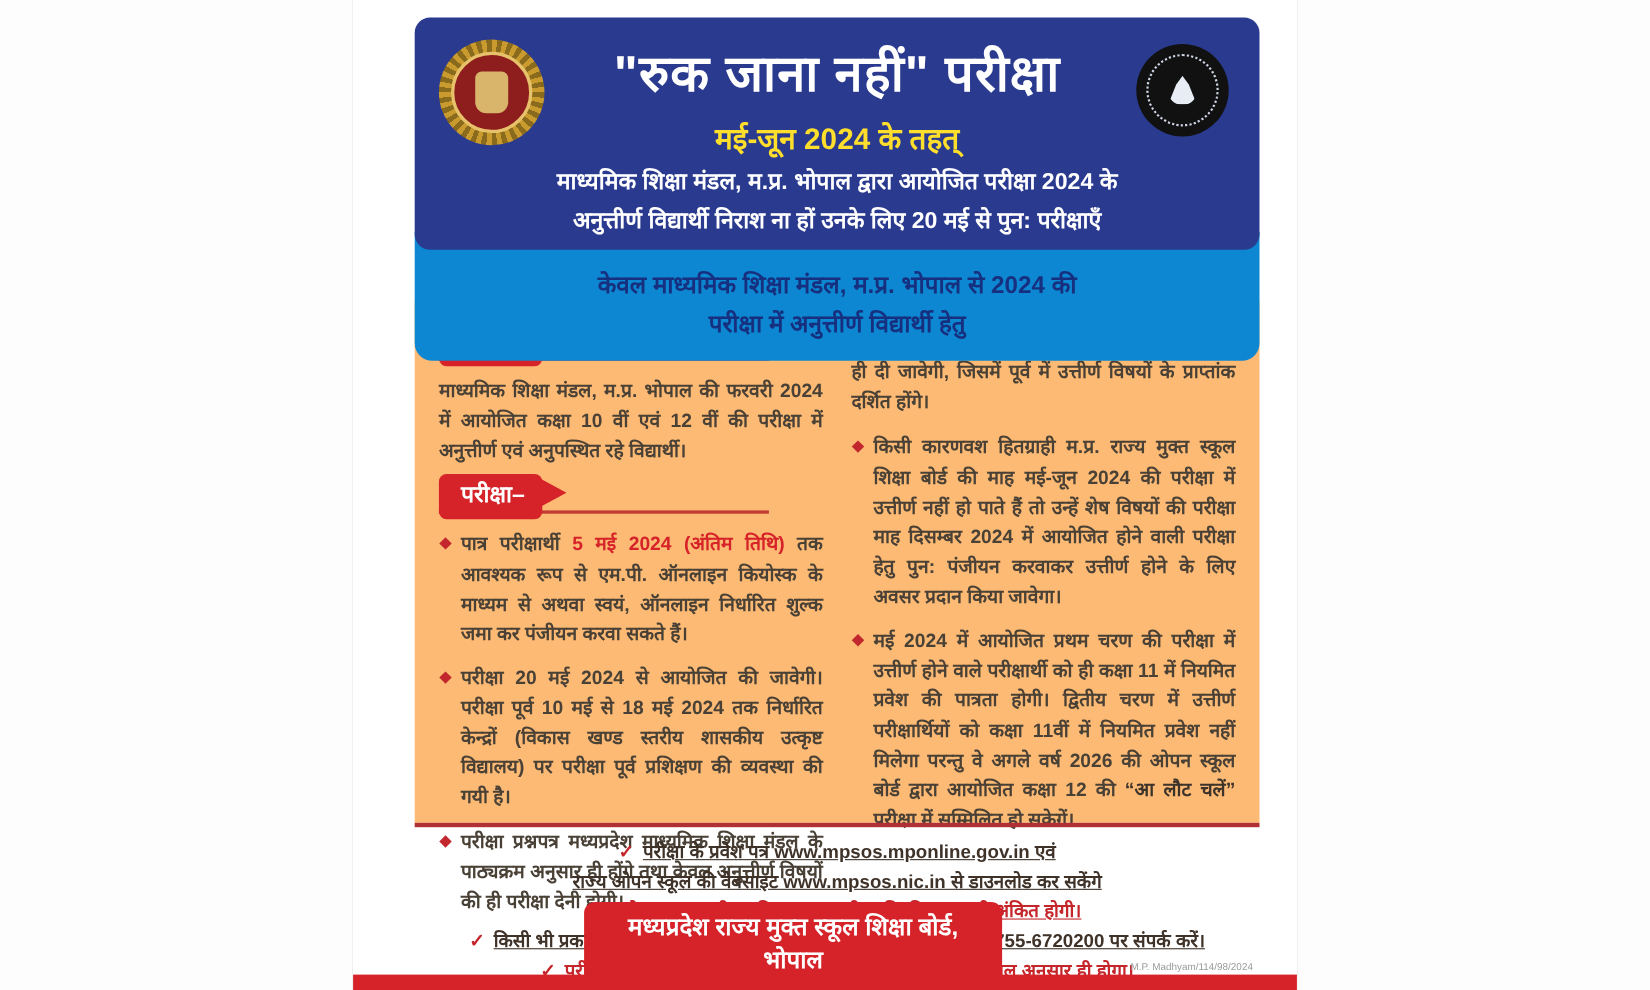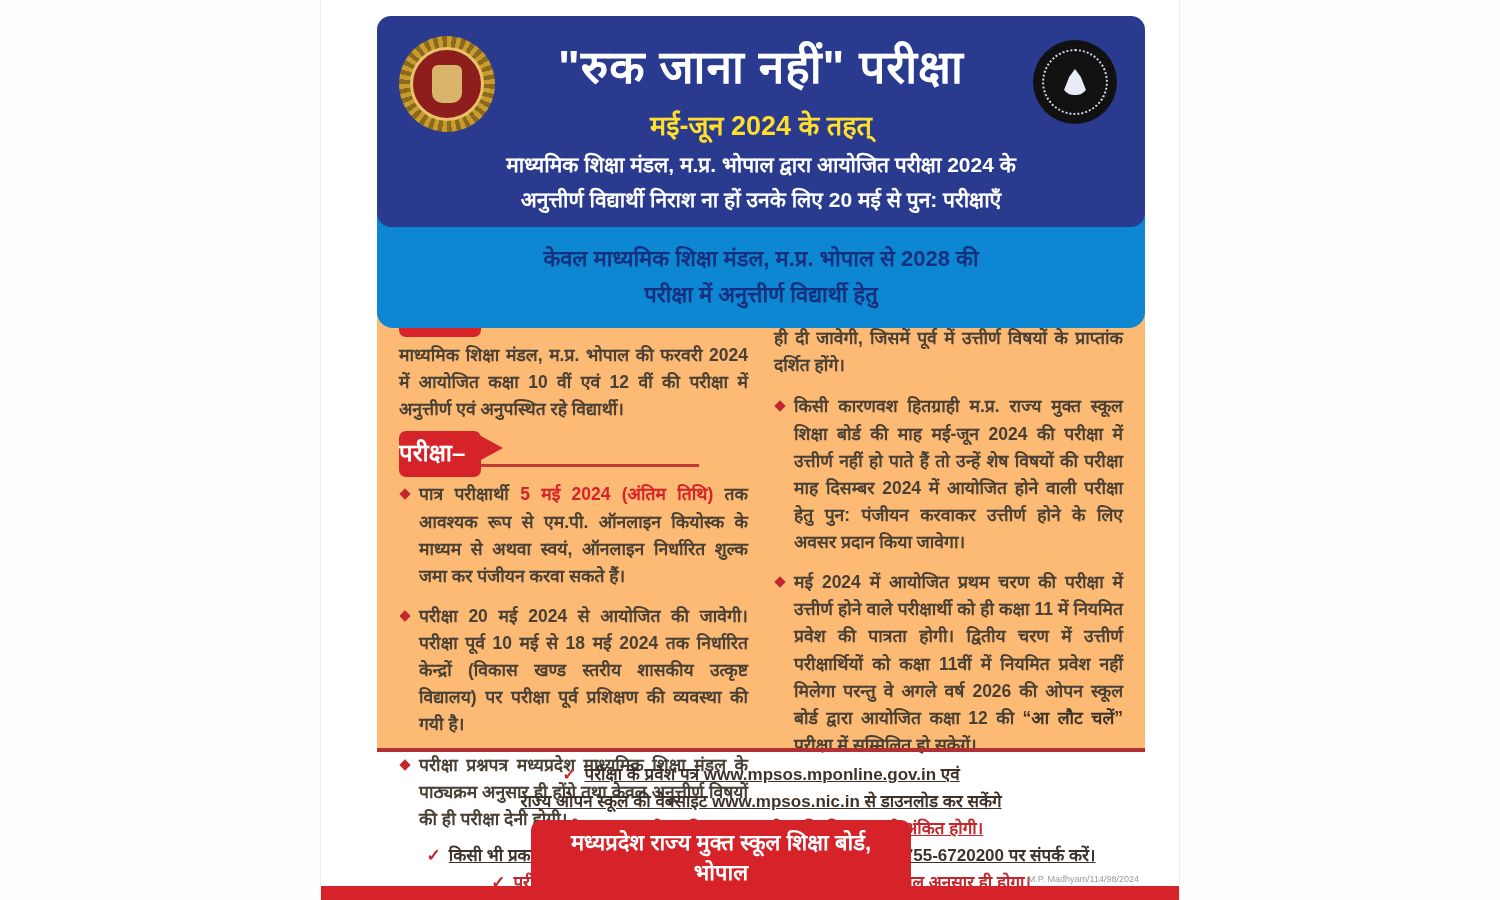--- a/index.html
+++ b/index.html
@@ -26,22 +26,22 @@
   .hd-sub { color:#ffdf2b; font-size:27px; font-weight:bold; margin-top:10px; }
   .hd-line { color:#ffffff; font-size:21px; font-weight:bold; margin-top:7px; }
   .lb-line { color:#16307f; font-size:22px; font-weight:bold; line-height:1.65; }
 
   
   .content { position:absolute; left:56px; top:274px; width:768px; height:474px; background:#fdba74;
     display:flex; gap:26px; padding:24px 22px 10px 22px; }
   .col { flex:1; color:#4a4136; font-size:17.5px; font-weight:600; line-height:1.55; text-align:justify; }
 
   .badge-row { position:relative; width:300px; height:30px; margin-bottom:14px; border-bottom:3px solid #c23a33; }
-  .badge { position:absolute; left:0; top:-6px; background:#d62229; color:#fff; font-size:24px; font-weight:bold;
-    padding:3px 16px 5px 0; border-radius:7px; }
+  .badge { position:absolute; left:0; top:-6px; background:#d62229; color:#fff; font-size:21px; font-weight:bold;
+    padding:3px 16px 5px 20px; border-radius:7px; }
   .badge::after { content:""; position:absolute; right:-22px; top:4px; border-left:24px solid #d62229;
     border-top:13px solid transparent; border-bottom:13px solid transparent; }
 
   .para { margin-bottom:14px; }
   .bullets { list-style:none; }
   .bullets li { position:relative; padding-left:20px; margin-bottom:13px; }
   .bullets li .bl { position:absolute; left:2px; top:9px; width:8px; height:8px; background:#c1272d; transform:rotate(45deg); }
   .hl-red { color:#d62229; font-weight:bold; }
   .hl-bold { font-weight:bold; color:#3c332a; }
 
@@ -74,21 +74,21 @@
           <div class="ring">
             <div class="core"></div>
           </div>
         </div>
         <div class="hd-title">"रुक जाना नहीं" परीक्षा</div>
         <div class="hd-sub">मई-जून 2024 के तहत्</div>
         <div class="hd-line">माध्यमिक शिक्षा मंडल, म.प्र. भोपाल द्वारा आयोजित परीक्षा 2024 के</div>
         <div class="hd-line">अनुत्तीर्ण विद्यार्थी निराश ना हों उनके लिए 20 मई से पुन: परीक्षाएँ</div>
       </div>
       <div class="banner-light">
-        <div class="lb-line">केवल माध्यमिक शिक्षा मंडल, म.प्र. भोपाल से 2028 की</div>
+        <div class="lb-line">केवल माध्यमिक शिक्षा मंडल, म.प्र. भोपाल से 2024 की</div>
         <div class="lb-line">परीक्षा में अनुत्तीर्ण विद्यार्थी हेतु</div>
       </div>
     </div>
 
     <div class="content">
       <div class="col">
         <div class="badge-row">
           <span class="badge">पात्रता–</span>
         </div>
         <div class="para">माध्यमिक शिक्षा मंडल, म.प्र. भोपाल की फरवरी 2024 में आयोजित कक्षा 10 वीं एवं 12 वीं की परीक्षा में अनुत्तीर्ण एवं अनुपस्थित रहे विद्यार्थी।</div>

